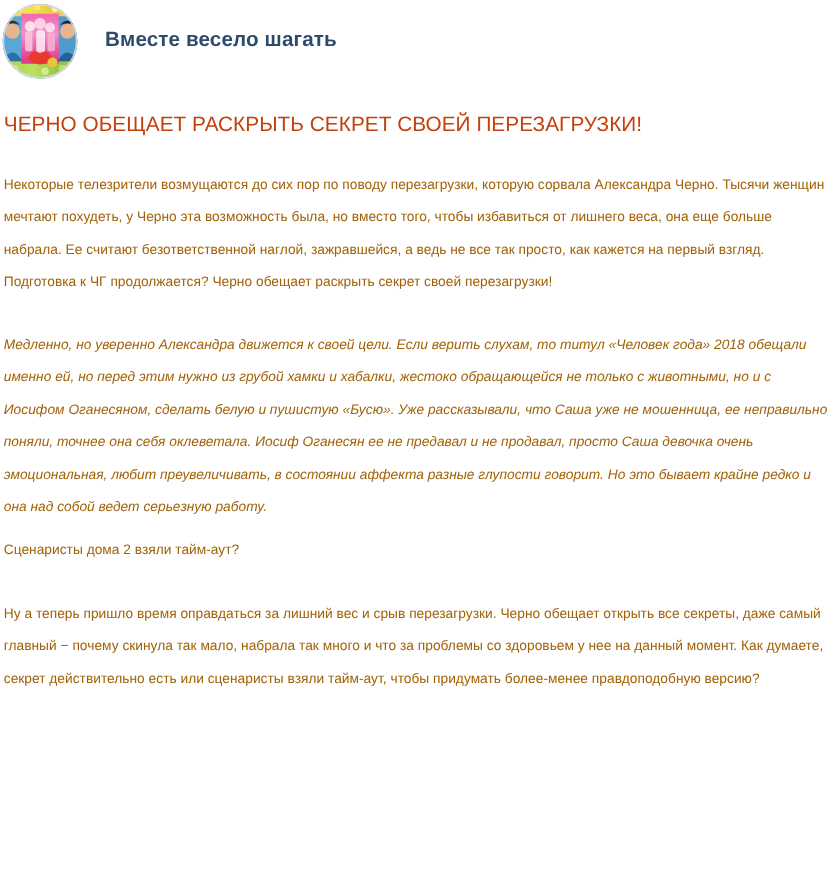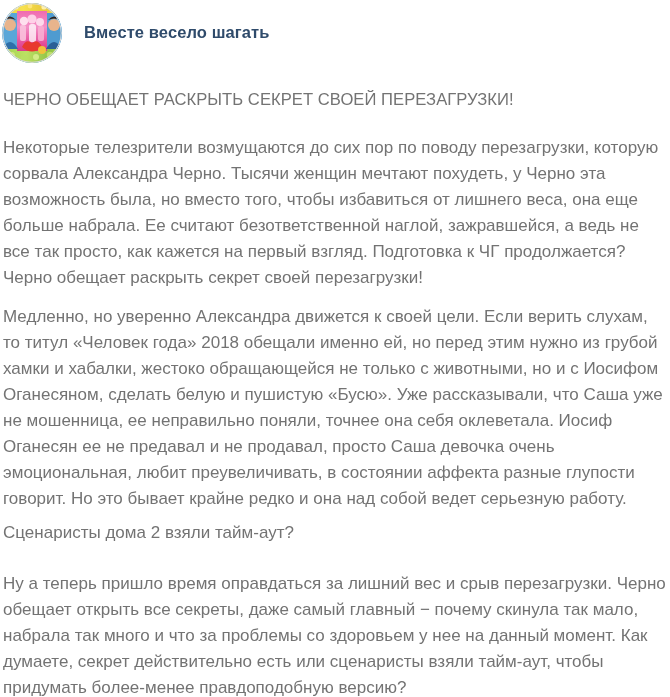--- a/index.html
+++ b/index.html
@@ -49,35 +49,35 @@
 
   
   .post-body {
     padding: 0 4px 0 3px;
     box-sizing: border-box;
   }
   .headline {
     font-size: 16.6px;
     line-height: 26px;
     font-weight: normal;
-    color: #737373;
+    color: #c2410c;
     margin: 23px 0 0 0;
     white-space: nowrap;
     letter-spacing: 0.05px;
   }
   .para {
-    font-size: 17px;
+    font-size: 11px;
     line-height: 26px;
-    color: #737373;
+    color: #a16207;
     margin: 0;
     letter-spacing: 0.01px;
     max-width: 664px;
   }
   .para-gap-1 { margin-top: 22px; }
-  .para-gap-2 { margin-top: 13px; }
+  .para-gap-2 { margin-top: 24px; font-style: italic; }
   .para-gap-3 { margin-top: 8px; }
   .para-gap-4 { margin-top: 25px; }
 </style>
 </head>
 <body>
 
 <div class="post-header">
 
   <div class="avatar">
     <svg viewBox="0 0 60 60">

